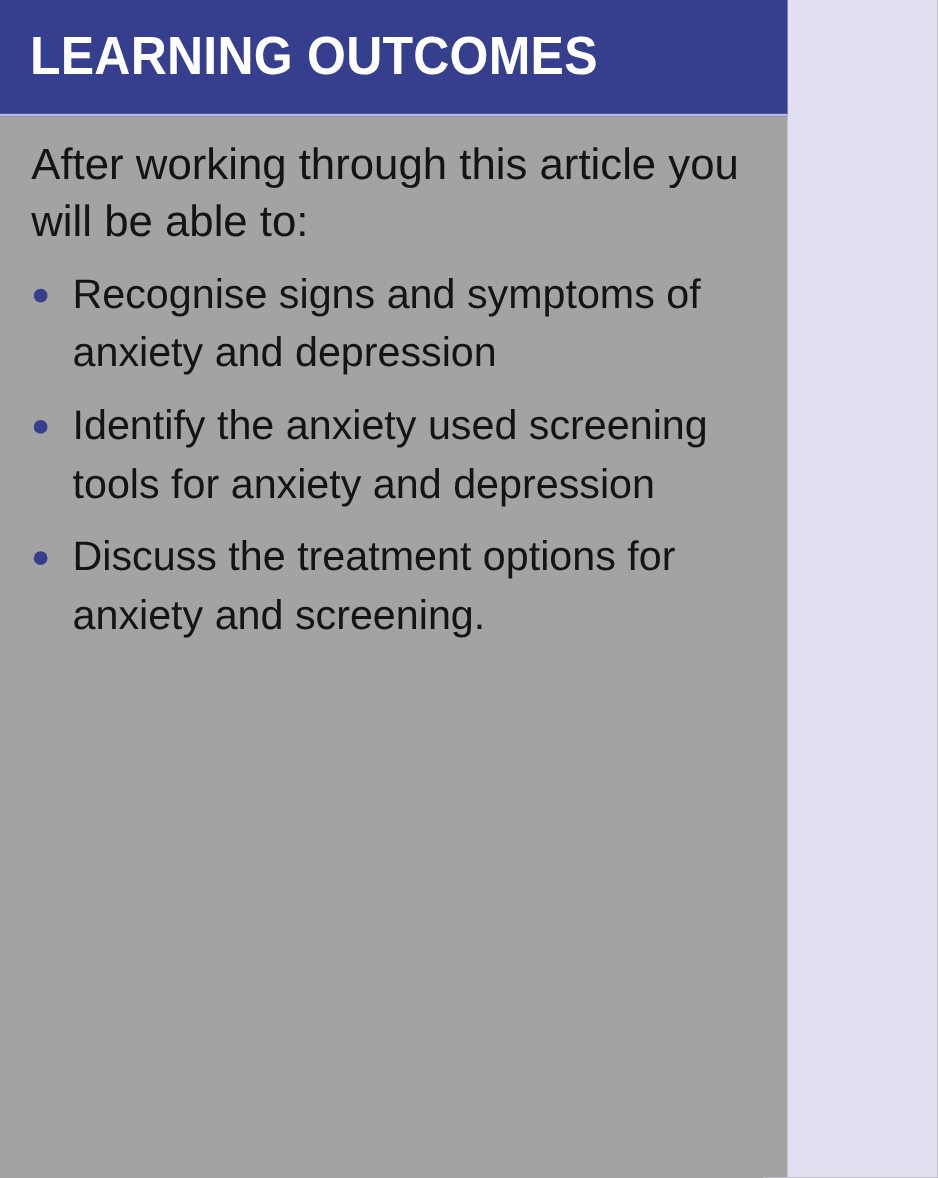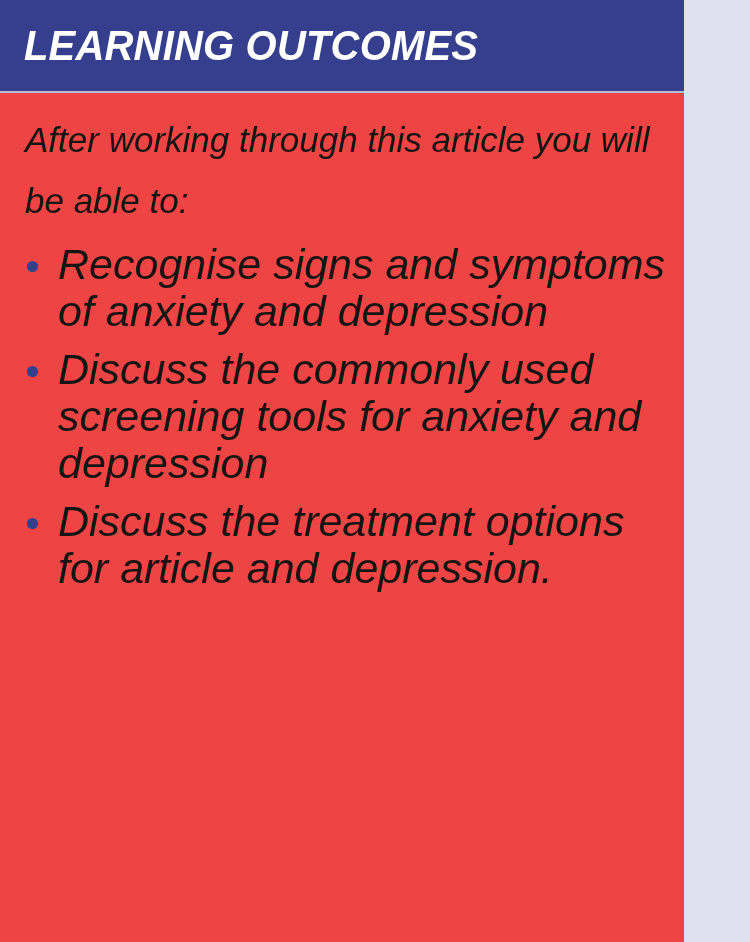--- a/index.html
+++ b/index.html
@@ -10,27 +10,26 @@
   body {
     width: 750px;
     height: 942px;
     overflow: hidden;
     font-family: "Liberation Sans", "DejaVu Sans", sans-serif;
     background: #e0e0f0;
   }
 
   .panel {
     position: relative;
-    width: 684px;
+    width: 630px;
     height: 942px;
-    background: #ef4444;
+    background: #a3a3a3;
     box-sizing: border-box;
     display: flex;
     flex-direction: column;
-    font-style: italic;
   }
 
   
   .panel-header {
     flex: 0 0 auto;
     height: 93px;
     background: #353f8e;
     display: flex;
     align-items: center;
     padding: 0 24px;
@@ -52,37 +51,37 @@
   
   .panel-body {
     flex: 1 1 auto;
     padding: 16px 18px 0 25px;
     box-sizing: border-box;
     color: #1a1a1a;
   }
 
   .intro {
     font-size: 35px;
-    line-height: 61px;
+    line-height: 46px;
     margin: 0 0 10px 0;
     color: #141414;
     max-width: 672px;
   }
 
   .outcome-list {
     list-style: none;
     margin: 0;
     padding: 0;
   }
 
   .outcome-item {
     position: relative;
     padding-left: 33px;
     margin-bottom: 11px;
-    font-size: 43px;
+    font-size: 33px;
     line-height: 47px;
     color: #141414;
   }
 
   .outcome-item:last-child {
     margin-bottom: 0;
   }
 
   .bullet-dot {
     position: absolute;
@@ -115,23 +114,23 @@
 
       <li class="outcome-item">
         <span class="bullet-dot"></span>
         <span class="outcome-text">Recognise signs and symptoms of anxiety and depression</span>
       </li>
 
 
 
       <li class="outcome-item">
         <span class="bullet-dot"></span>
-        <span class="outcome-text">Discuss the commonly used screening tools for anxiety and depression</span>
+        <span class="outcome-text">Identify the anxiety used screening tools for anxiety and depression</span>
       </li>
 
       <li class="outcome-item">
         <span class="bullet-dot"></span>
-        <span class="outcome-text">Discuss the treatment options for article and depression.</span>
+        <span class="outcome-text">Discuss the treatment options for anxiety and screening.</span>
       </li>
 
     </ul>
   </div>
 </div>
 
 </body></html>

